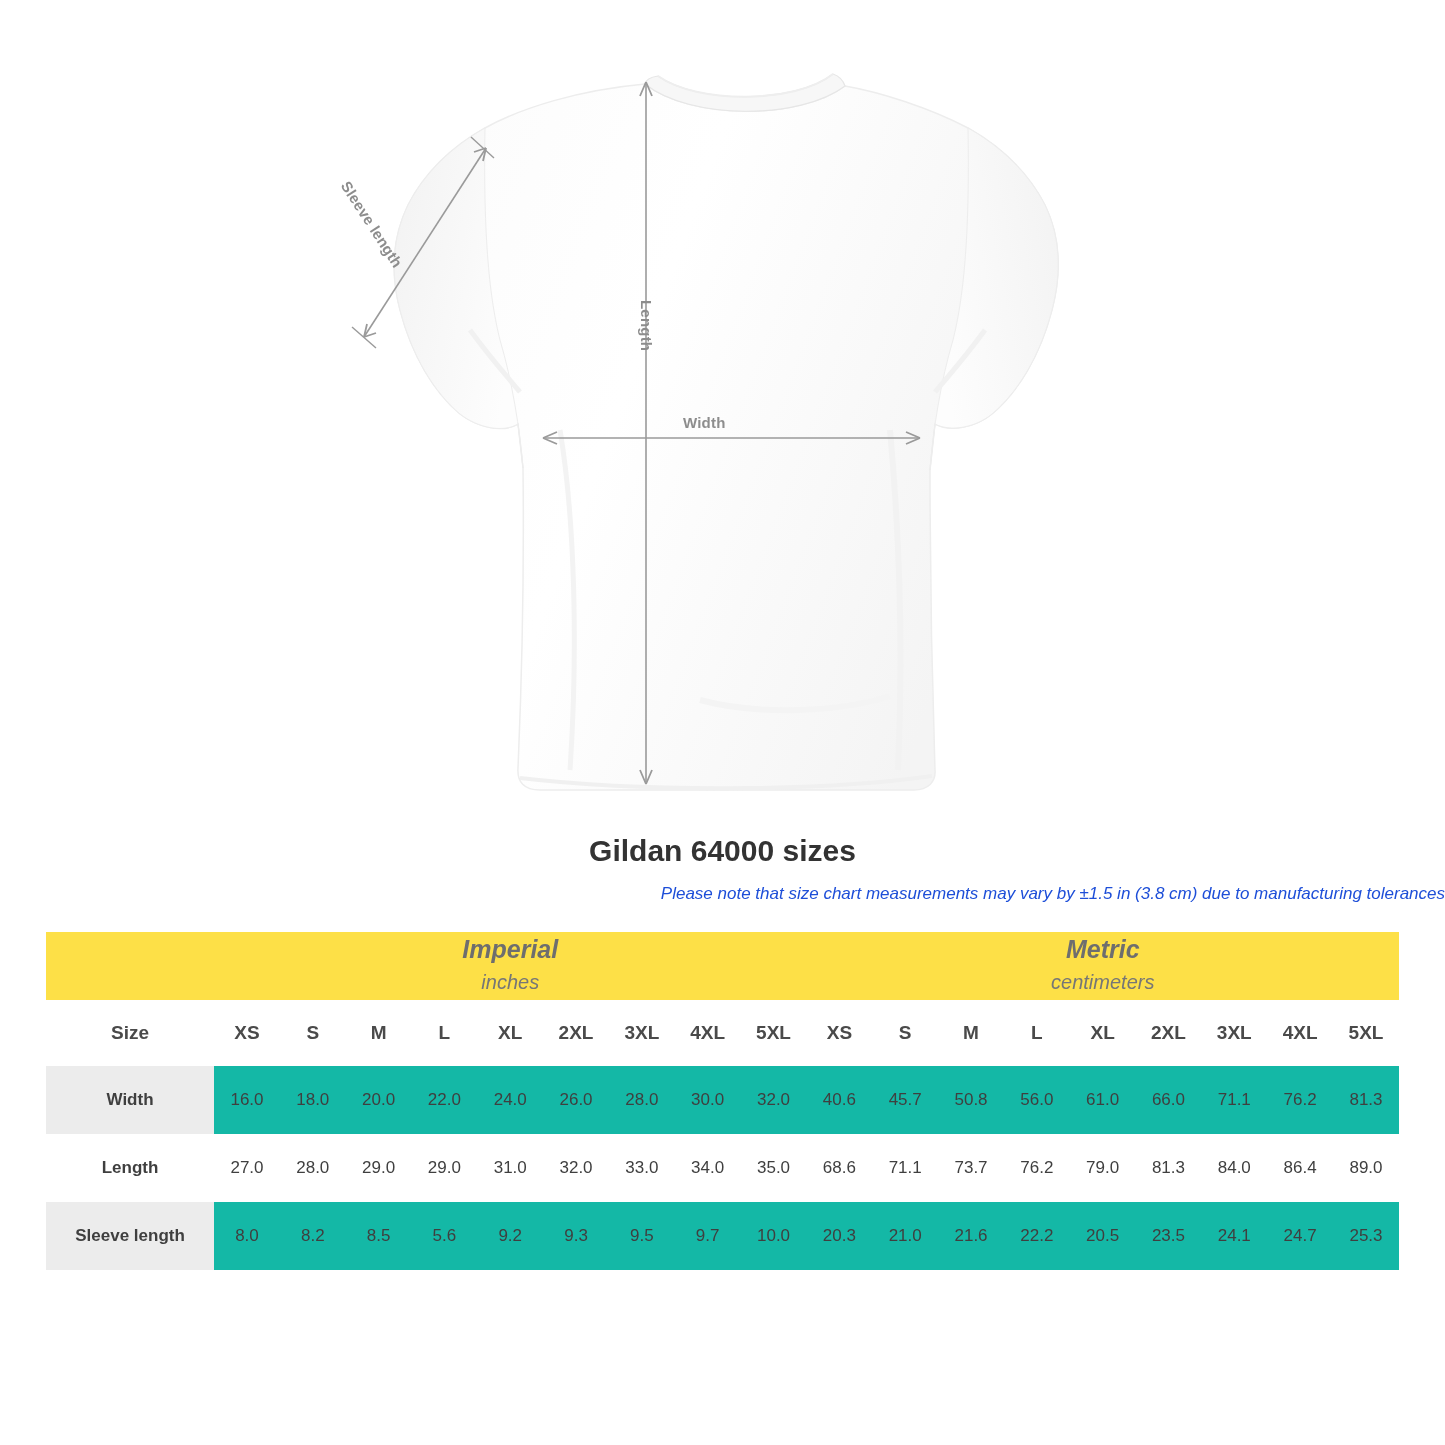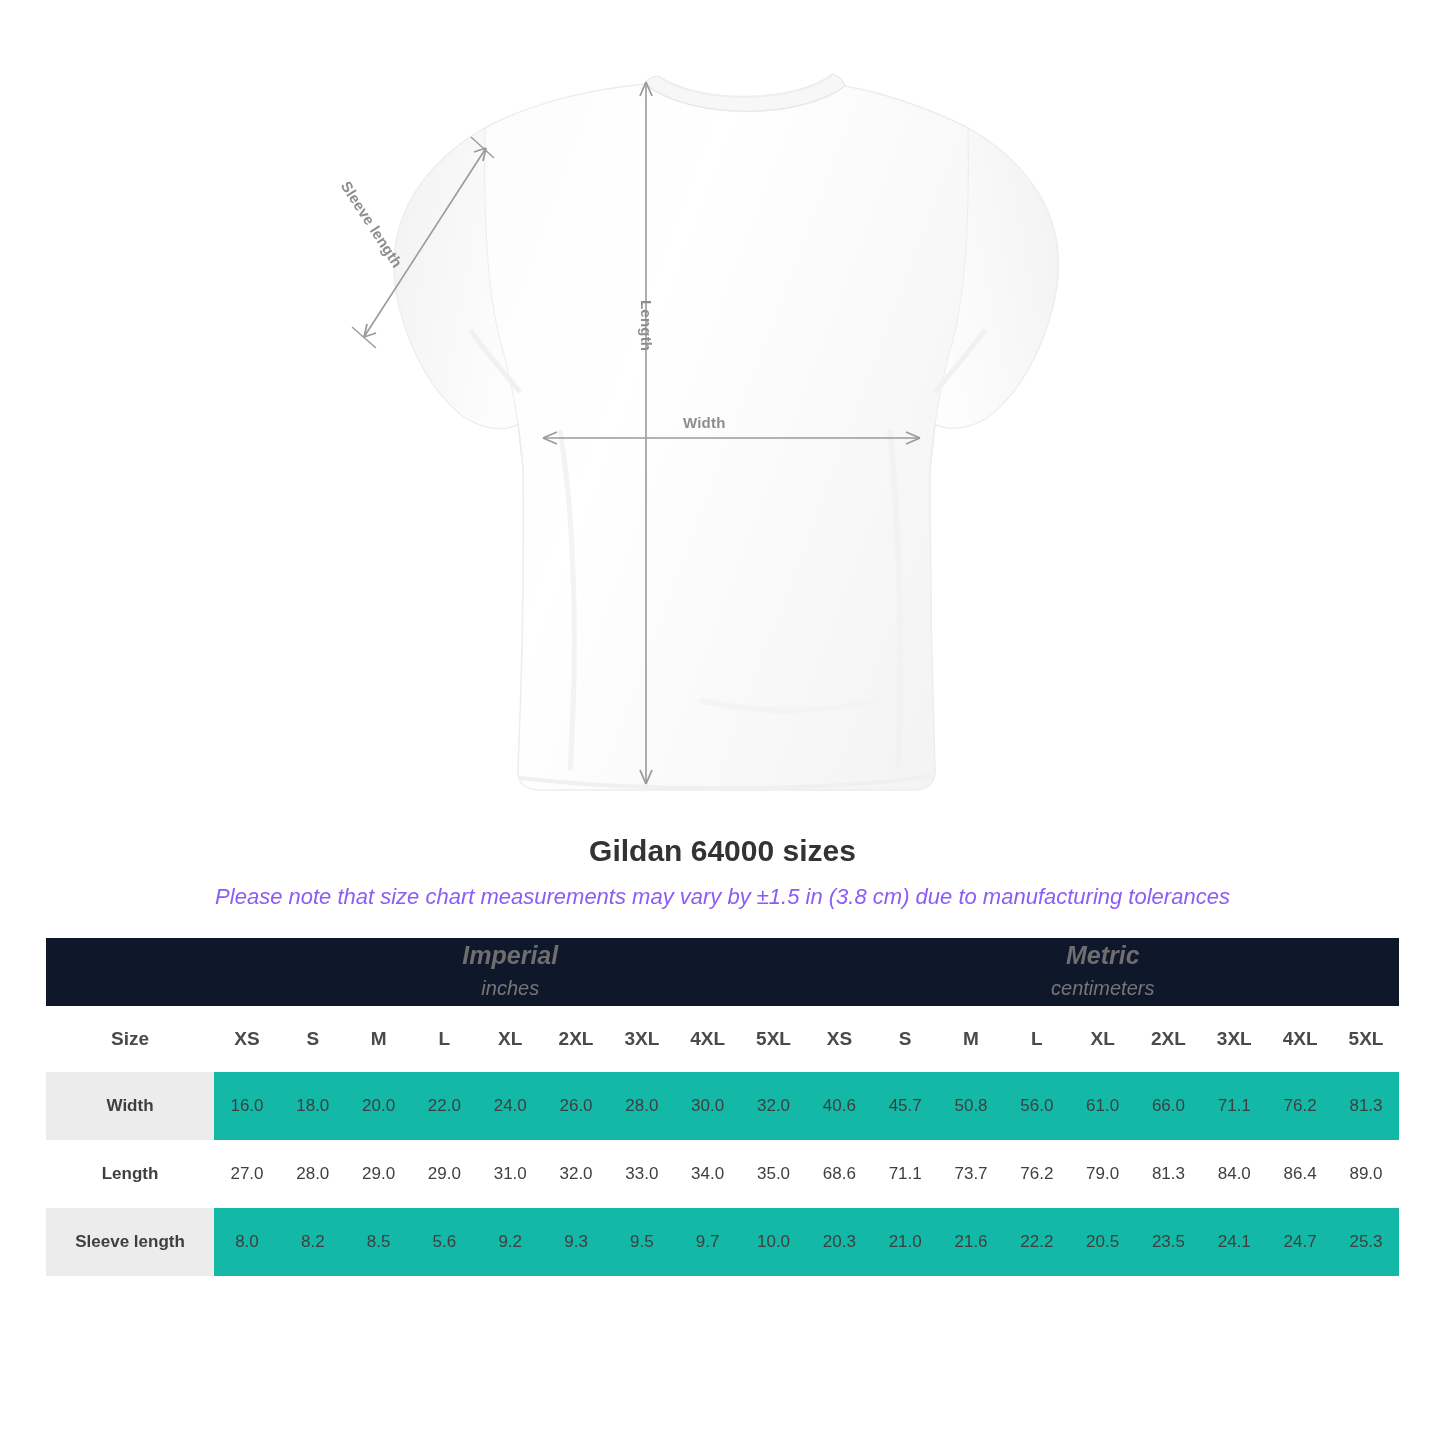--- a/index.html
+++ b/index.html
@@ -61,45 +61,46 @@
     text-align: center;
     margin-top: 4px;
   }
   .chart-title {
     font-size: 30px;
     font-weight: bold;
     color: #333333;
     margin: 0 0 16px 0;
   }
   .chart-note {
-    font-size: 22px;
+    font-size: 17px;
     font-style: italic;
-    color: #8b5cf6;
+    color: #1d4ed8;
     margin: 0;
+    text-align: right;
   }
 
   
   .table-wrap {
     margin: 28px 46px 0 46px;
   }
   table.size-table {
     border-collapse: collapse;
     width: 1353px;
     table-layout: fixed;
   }
   table.size-table td, table.size-table th {
     text-align: center;
     vertical-align: middle;
     font-size: 17px;
     color: #3f3f3f;
     padding: 0;
     height: 68px;
   }
   .unit-head {
-    background: #0f172a;
+    background: #fde047;
     height: 120px;
   }
   .unit-head .u-sys {
     font-size: 25px;
     font-weight: bold;
     font-style: italic;
     color: #6e6e6e;
     line-height: 1.25;
   }
   .unit-head .u-unit {

